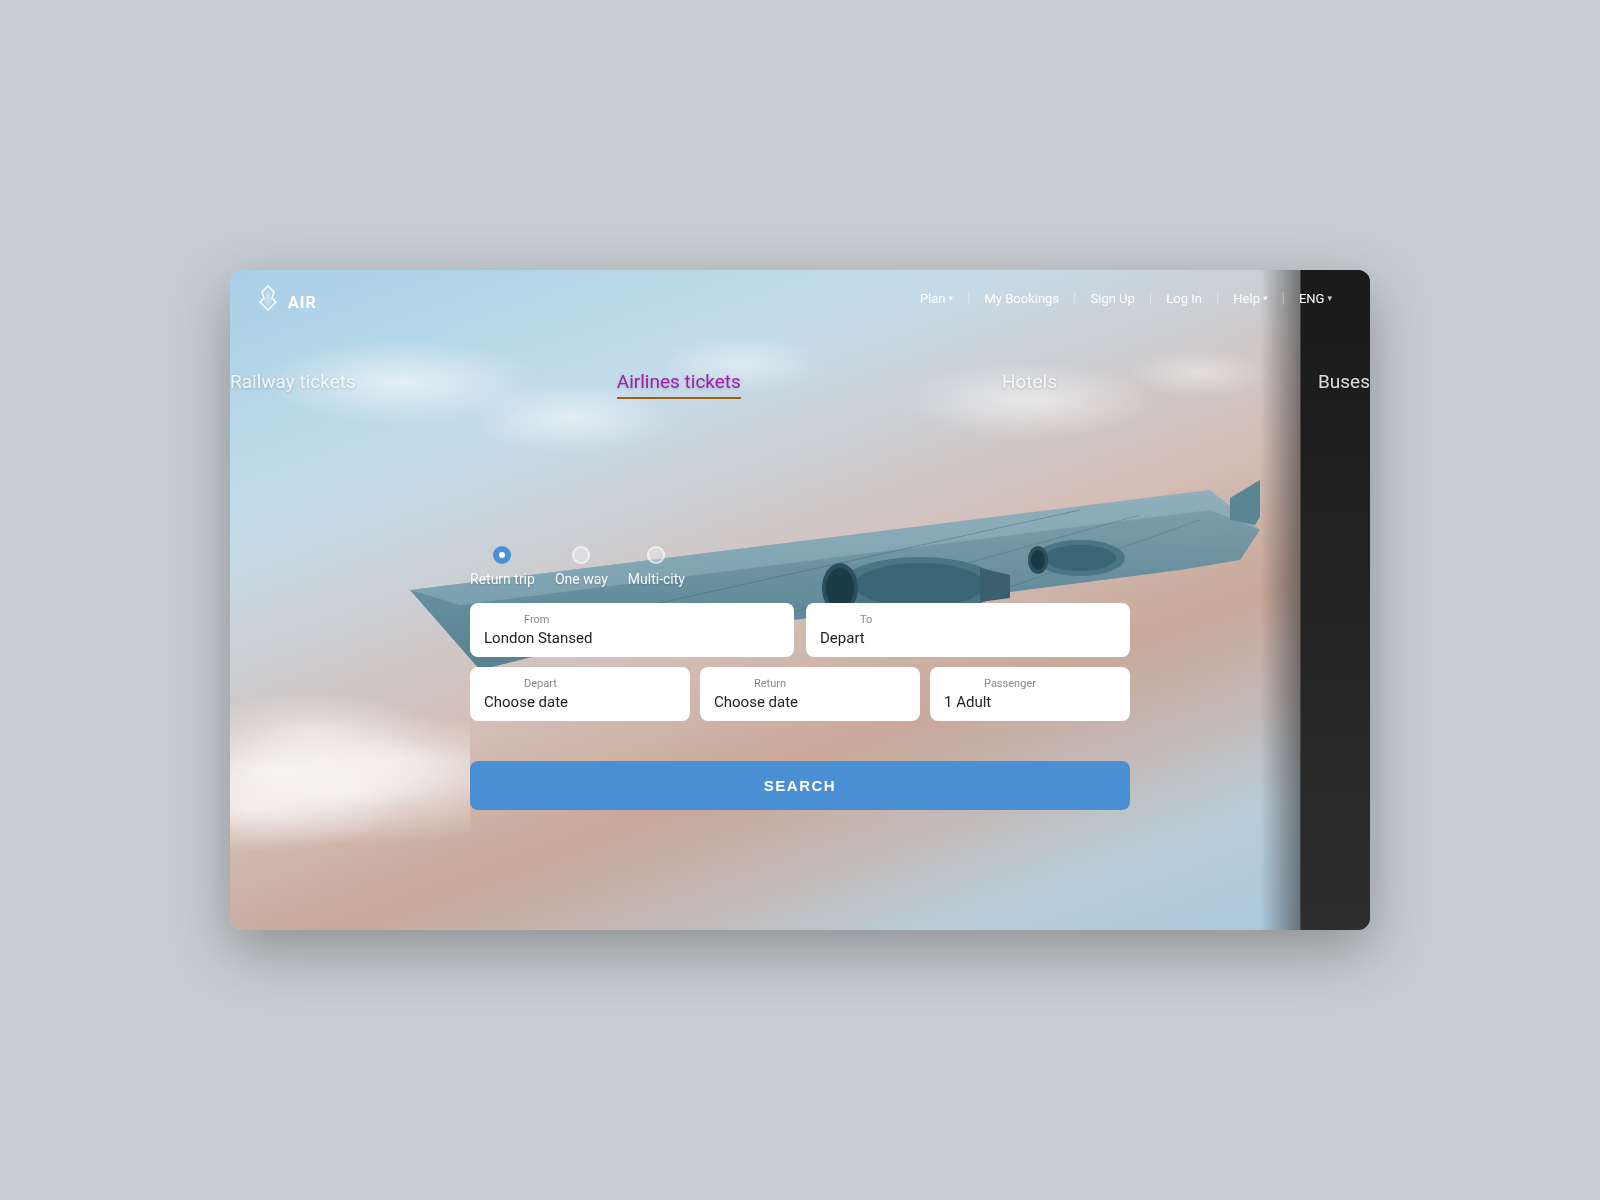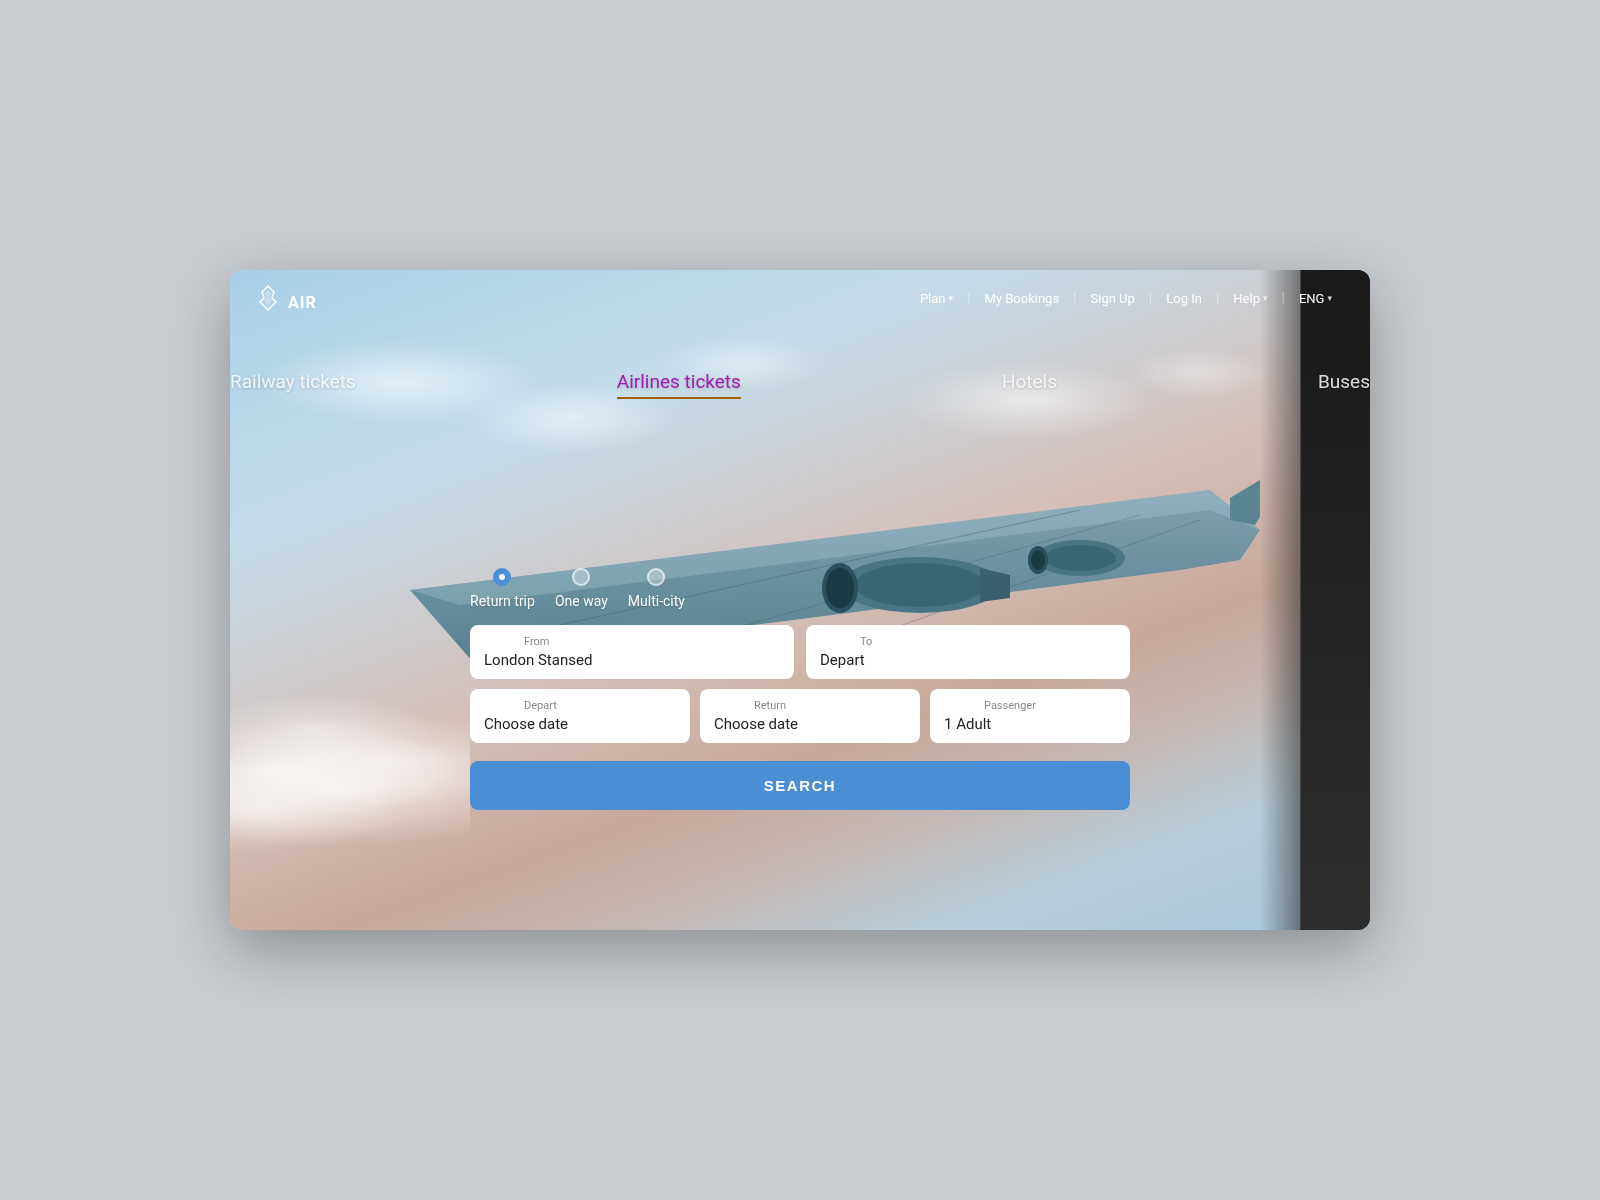--- a/index.html
+++ b/index.html
@@ -281,20 +281,21 @@
       background: #4a8fd4;
       color: white;
       border: none;
       border-radius: 8px;
       padding: 16px;
       font-size: 15px;
       font-weight: 600;
       letter-spacing: 1.5px;
       cursor: pointer;
       text-transform: uppercase;
+      margin-top: 22px;
     }
 
     
     .wing-svg {
       position: absolute;
       top: 140px;
       left: 130px;
       width: 900px;
       height: 320px;
       pointer-events: none;

